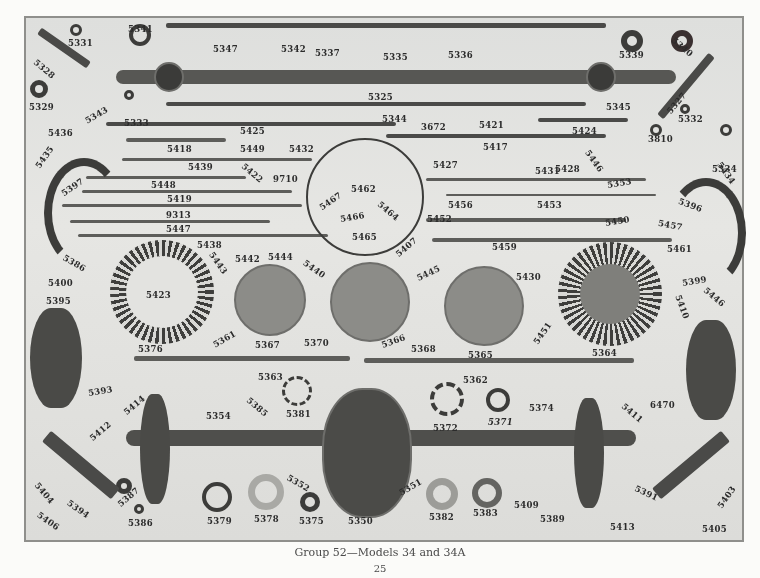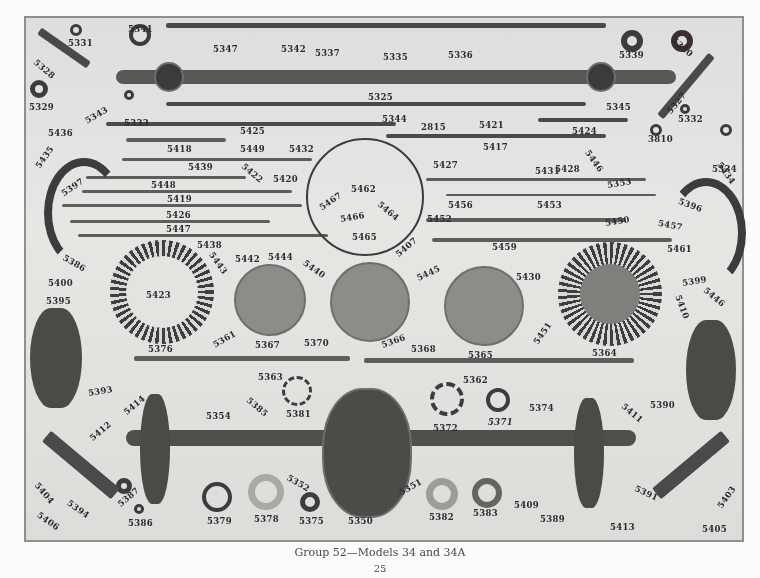--- a/index.html
+++ b/index.html
@@ -123,49 +123,49 @@
       <span class="lbl" style="left: 3px; top: 84px;">5329</span>
       <span class="lbl" style="left: 58px; top: 92px; transform: rotate(-30deg);">5343</span>
       <span class="lbl" style="left: 98px; top: 82px; margin-top: 18px;">5333</span>
       <span class="lbl" style="left: 342px; top: 74px;">5325</span>
       <span class="lbl" style="left: 580px; top: 84px;">5345</span>
       <span class="lbl" style="left: 638px; top: 80px; transform: rotate(-50deg);">5327</span>
       <span class="lbl" style="left: 652px; top: 96px;">5332</span>
       <span class="lbl" style="left: 22px; top: 110px;">5436</span>
       <span class="lbl" style="left: 214px; top: 108px;">5425</span>
       <span class="lbl" style="left: 356px; top: 96px;">5344</span>
-      <span class="lbl" style="left: 395px; top: 104px;">2815</span>
+      <span class="lbl" style="left: 395px; top: 104px;">3672</span>
       <span class="lbl" style="left: 453px; top: 102px;">5421</span>
       <span class="lbl" style="left: 546px; top: 108px;">5424</span>
       <span class="lbl" style="left: 622px; top: 116px;">3810</span>
       <span class="lbl" style="left: 686px; top: 118px; margin-top: 28px;">5334</span>
       <span class="lbl" style="left: 6px; top: 134px; transform: rotate(-55deg);">5435</span>
       <span class="lbl" style="left: 141px; top: 126px;">5418</span>
       <span class="lbl" style="left: 214px; top: 126px;">5449</span>
       <span class="lbl" style="left: 263px; top: 126px; text-align: center;">5432</span>
       <span class="lbl" style="left: 457px; top: 124px;">5417</span>
       <span class="lbl" style="left: 407px; top: 142px;">5427</span>
       <span class="lbl" style="left: 476px; top: 148px; margin-left: 33px;">5431</span>
       <span class="lbl" style="left: 529px; top: 146px;">5428</span>
       <span class="lbl" style="left: 556px; top: 138px; transform: rotate(55deg);">5446</span>
       <span class="lbl" style="left: 688px; top: 150px; transform: rotate(55deg);">5434</span>
       <span class="lbl" style="left: 162px; top: 144px;">5439</span>
       <span class="lbl" style="left: 214px; top: 150px; transform: rotate(40deg);">5422</span>
-      <span class="lbl" style="left: 247px; top: 156px;">5420</span>
+      <span class="lbl" style="left: 247px; top: 156px;">9710</span>
       <span class="lbl" style="left: 325px; top: 166px;">5462</span>
       <span class="lbl" style="left: 581px; top: 160px; transform: rotate(-10deg);">5353</span>
       <span class="lbl" style="left: 34px; top: 164px; transform: rotate(-35deg);">5397</span>
       <span class="lbl" style="left: 125px; top: 162px;">5448</span>
       <span class="lbl" style="left: 141px; top: 176px;">5419</span>
       <span class="lbl" style="left: 292px; top: 178px; transform: rotate(-35deg);">5467</span>
       <span class="lbl" style="left: 350px; top: 188px; transform: rotate(40deg);">5464</span>
       <span class="lbl" style="left: 422px; top: 182px;">5456</span>
       <span class="lbl" style="left: 511px; top: 182px;">5453</span>
       <span class="lbl" style="left: 652px; top: 182px; transform: rotate(20deg);">5396</span>
-      <span class="lbl" style="left: 140px; top: 192px;">5426</span>
+      <span class="lbl" style="left: 140px; top: 192px;">9313</span>
       <span class="lbl" style="left: 314px; top: 194px; transform: rotate(-10deg);">5466</span>
       <span class="lbl" style="left: 401px; top: 196px;">5452</span>
       <span class="lbl" style="left: 579px; top: 198px; transform: rotate(-10deg);">5450</span>
       <span class="lbl" style="left: 632px; top: 202px; transform: rotate(10deg);">5457</span>
       <span class="lbl" style="left: 140px; top: 206px;">5447</span>
       <span class="lbl" style="left: 326px; top: 214px;">5465</span>
       <span class="lbl" style="left: 368px; top: 224px; transform: rotate(-40deg);">5407</span>
       <span class="lbl" style="left: 466px; top: 224px;">5459</span>
       <span class="lbl" style="left: 641px; top: 226px;">5461</span>
       <span class="lbl" style="left: 171px; top: 222px;">5438</span>
@@ -181,34 +181,34 @@
       <span class="lbl" style="left: 22px; top: 260px;">5400</span>
       <span class="lbl" style="left: 120px; top: 272px;">5423</span>
       <span class="lbl" style="left: 20px; top: 278px;">5395</span>
       <span class="lbl" style="left: 644px; top: 284px; transform: rotate(70deg);">5410</span>
       <span class="lbl" style="left: 186px; top: 316px; transform: rotate(-30deg);">5361</span>
       <span class="lbl" style="left: 229px; top: 322px;">5367</span>
       <span class="lbl" style="left: 278px; top: 320px;">5370</span>
       <span class="lbl" style="left: 355px; top: 318px; transform: rotate(-20deg);">5366</span>
       <span class="lbl" style="left: 385px; top: 326px;">5368</span>
       <span class="lbl" style="left: 504px; top: 310px; transform: rotate(-55deg);">5451</span>
-      <span class="lbl" style="left: 122px; top: 326px;">5376</span>
+      <span class="lbl" style="left: 112px; top: 326px;">5376</span>
       <span class="lbl" style="left: 442px; top: 332px;">5365</span>
       <span class="lbl" style="left: 566px; top: 330px;">5364</span>
       <span class="lbl" style="left: 232px; top: 354px;">5363</span>
       <span class="lbl" style="left: 437px; top: 357px;">5362</span>
       <span class="lbl" style="left: 62px; top: 368px; transform: rotate(-10deg);">5393</span>
       <span class="lbl" style="left: 96px; top: 382px; transform: rotate(-40deg);">5414</span>
       <span class="lbl" style="left: 180px; top: 393px;">5354</span>
       <span class="lbl" style="left: 219px; top: 384px; transform: rotate(40deg);">5385</span>
       <span class="lbl" style="left: 260px; top: 391px;">5381</span>
       <span class="lbl" style="left: 407px; top: 405px;">5372</span>
       <span class="lbl" style="left: 462px; top: 399px; font-style: italic;">5371</span>
       <span class="lbl" style="left: 503px; top: 385px;">5374</span>
-      <span class="lbl" style="left: 624px; top: 382px;">5390</span>
+      <span class="lbl" style="left: 624px; top: 382px;">6470</span>
       <span class="lbl" style="left: 594px; top: 390px; transform: rotate(40deg);">5411</span>
       <span class="lbl" style="left: 62px; top: 408px; transform: rotate(-40deg);">5412</span>
       <span class="lbl" style="left: 260px; top: 460px; transform: rotate(30deg);">5352</span>
       <span class="lbl" style="left: 372px; top: 464px; transform: rotate(-30deg);">5351</span>
       <span class="lbl" style="left: 608px; top: 470px; transform: rotate(25deg);">5391</span>
       <span class="lbl" style="left: 688px; top: 474px; transform: rotate(-55deg);">5403</span>
       <span class="lbl" style="left: 6px; top: 470px; transform: rotate(50deg);">5404</span>
       <span class="lbl" style="left: 90px; top: 474px; transform: rotate(-40deg);">5387</span>
       <span class="lbl" style="left: 40px; top: 486px; transform: rotate(35deg);">5394</span>
       <span class="lbl" style="left: 181px; top: 498px;">5379</span>

